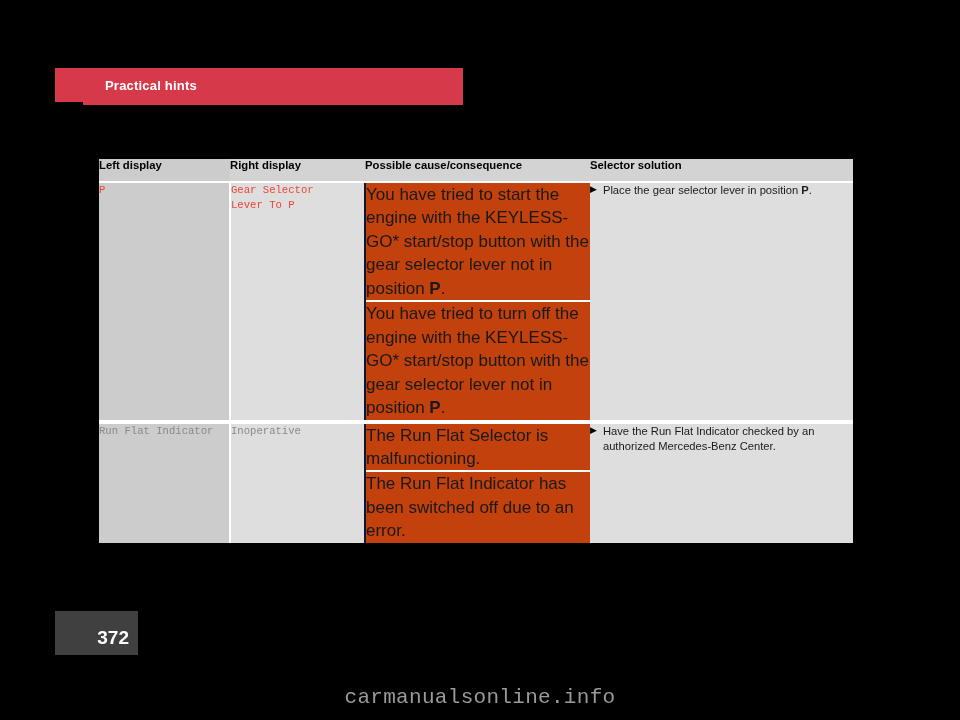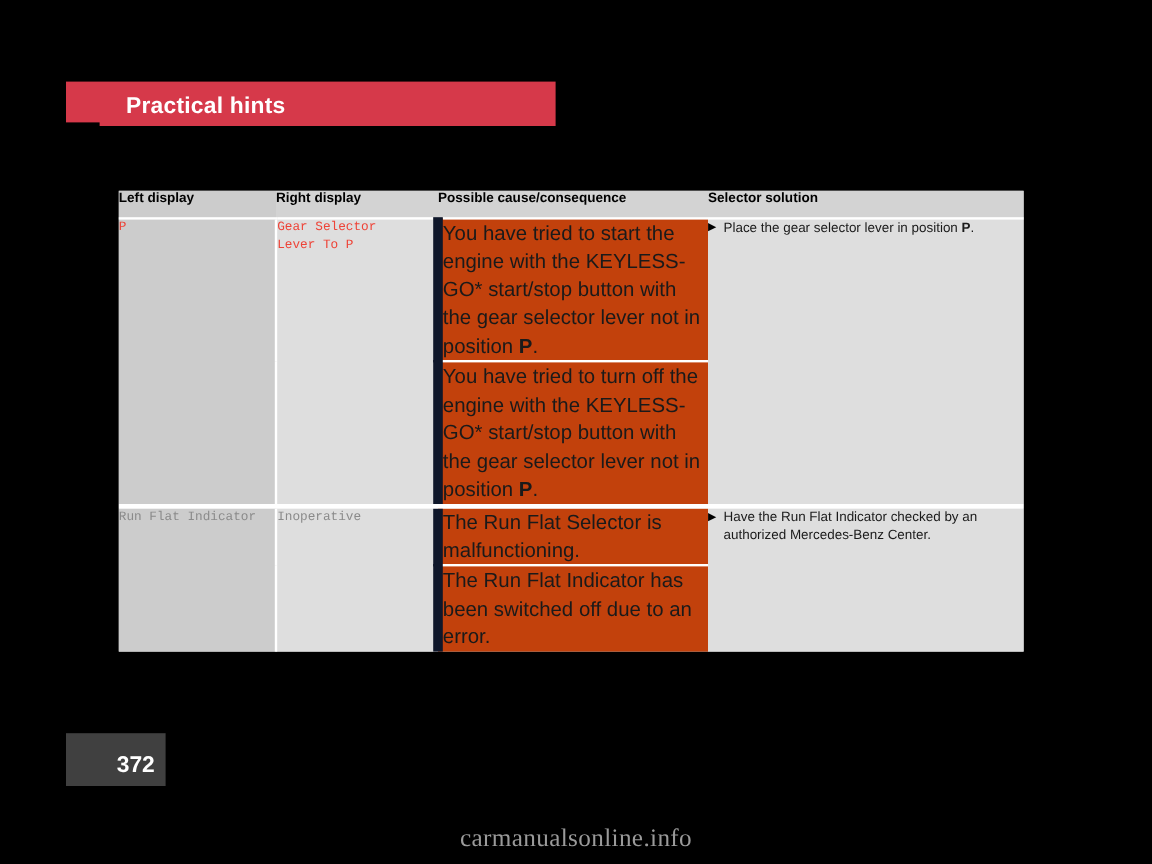--- a/index.html
+++ b/index.html
@@ -29,21 +29,21 @@
     left: 55px;
     top: 102px;
     width: 28px;
     height: 4px;
     background: #000;
   }
   #section-header-title {
     position: absolute;
     left: 105px;
     top: 79px;
-    font-size: 19px;
+    font-size: 13px;
     font-weight: bold;
     color: #ffffff;
     letter-spacing: 0.2px;
     line-height: 1;
   }
 
   
   #fault-table {
     position: absolute;
     left: 99px;
@@ -85,21 +85,21 @@
   td.col-left {
     background: #cccccc;
     border-right: 2px solid #ffffff;
     padding: 7px 7px 7px 7px;
     font-family: "Liberation Mono", monospace;
     font-size: 10.6px;
     line-height: 1.42;
   }
   td.col-right-disp {
     background: #dedede;
-    border-right: 8px solid #0f172a;
+    border-right: 2px solid #0f172a;
     padding: 7px 7px 7px 7px;
     font-family: "Liberation Mono", monospace;
     font-size: 10.6px;
     line-height: 1.42;
   }
   td.col-cause {
     background: #c2410c;
     padding: 5px 8px 6px 8px;
     font-size: 17px;
     line-height: 1.38;
@@ -163,21 +163,21 @@
   
   #watermark {
     position: absolute;
     left: 0;
     top: 686px;
     width: 960px;
     text-align: center;
     font-size: 21px;
     color: #9a9a9a;
     letter-spacing: 0.3px;
-    font-family: Liberation Serif, serif;
+    font-family: Liberation Mono, monospace;
   }
 </style>
 </head>
 <body>
 
 <div id="section-header"></div>
 <div id="section-header-notch"></div>
 <div id="section-header-title">Practical hints</div>
 
 <table id="fault-table">

